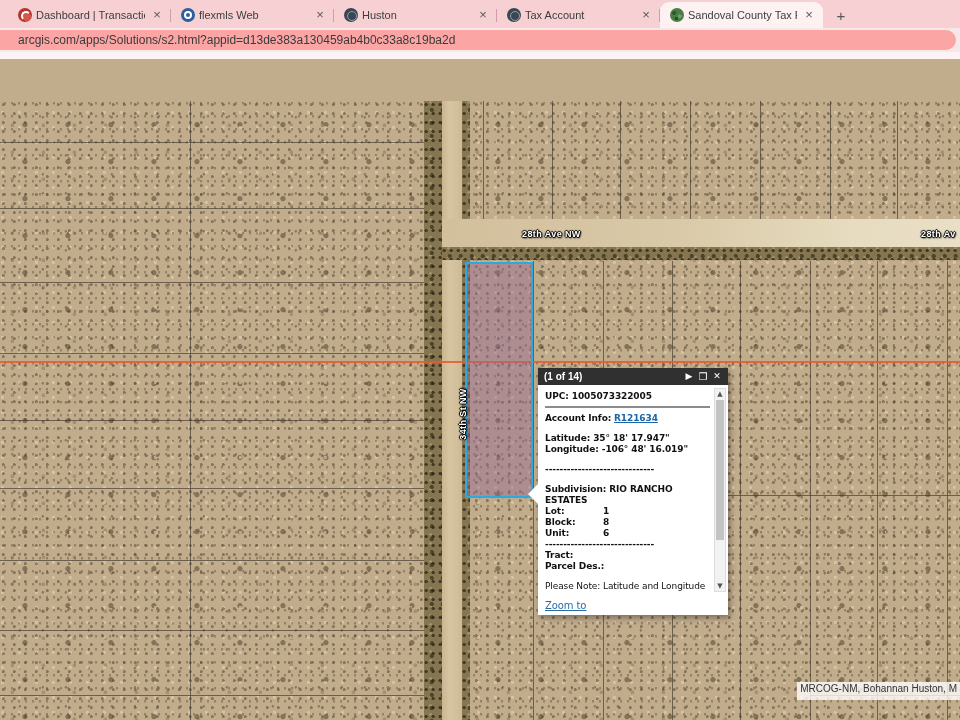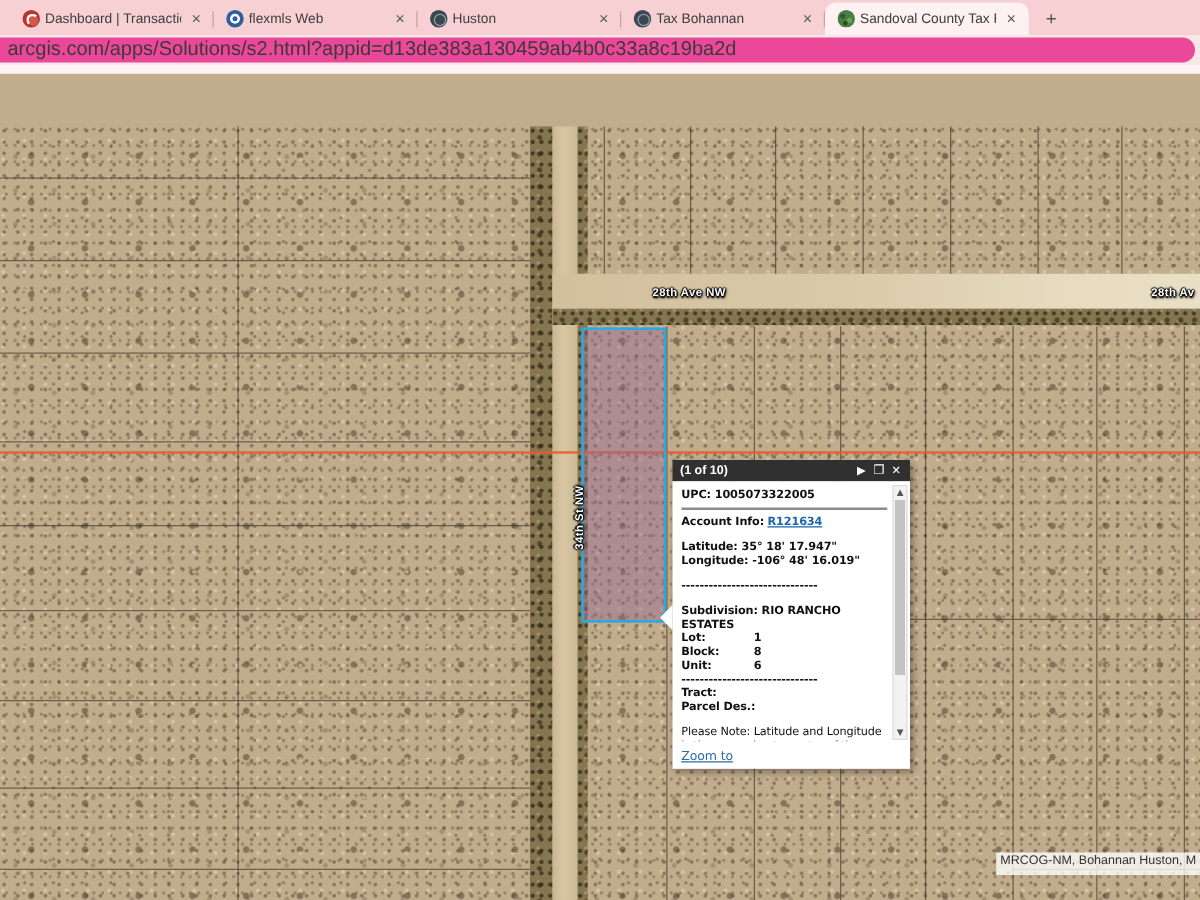--- a/index.html
+++ b/index.html
@@ -17,21 +17,21 @@
   .fav-td { background:radial-gradient(circle at 62% 62%, #d4574a 0 4px, #b7352c 4px); }
   .fav-td::after { content:""; display:block; width:6px; height:6px; margin:3px 0 0 3px; border:2px solid #fff; border-right-color:transparent; border-bottom-color:transparent; border-radius:50%; }
   .fav-flex { background:#fff; border:3px solid #2d5f9f; }
   .fav-flex::after { content:""; display:block; width:4px; height:4px; margin:2px; background:#2d5f9f; border-radius:50%; }
   .fav-globe { background:#3a4750; }
   .fav-globe::after { content:""; display:block; width:8px; height:8px; margin:3px; border:1px solid #8fa0ab; border-radius:50%; }
   .fav-sandoval { background:#4a7d46; background-image:radial-gradient(circle at 30% 35%, #2e5a2c 0 2px, transparent 2px), radial-gradient(circle at 70% 60%, #6fa05f 0 2px, transparent 2px), radial-gradient(circle at 45% 75%, #274f26 0 1.5px, transparent 2px); }
   .newtab { width:24px; height:24px; margin-left:6px; font-size:15px; color:#555; text-align:center; line-height:24px; }
 
   .urlbar { position:absolute; left:0; top:28px; width:960px; height:24px; background:#f8e7e8; display:flex; align-items:center; }
-  .omnibox { width:956px; height:20px; margin-left:0; background:#ec4899; border-radius:0 10px 10px 0; font-size:16px; color:#3a3a3a; line-height:20px; padding-left:6px; white-space:nowrap; overflow:hidden; }
+  .omnibox { width:956px; height:20px; margin-left:0; background:#fca5a5; border-radius:0 10px 10px 0; font-size:12px; color:#3a3a3a; line-height:20px; padding-left:18px; white-space:nowrap; overflow:hidden; }
   .bookstrip { position:absolute; left:0; top:52px; width:960px; height:7px; background:#fdf3f4; }
 
   .app-header { position:absolute; left:0; top:59px; width:960px; height:42px; background:#1a6b1a; border-top:2px solid #0e4a0e; display:flex; align-items:center; }
   .app-title { color:#f2f2f2; font-size:23px; font-weight:500; letter-spacing:.2px; padding-left:0; white-space:nowrap; }
 
   
   .map { position:absolute; left:0; top:101px; width:960px; height:619px; overflow:hidden; background-color:#c1ac8c;
     background-image:
       radial-gradient(circle at 30% 40%, rgba(78,64,44,.5) 0 1.2px, transparent 1.7px),
       radial-gradient(circle at 72% 18%, rgba(96,80,54,.45) 0 1px, transparent 1.5px),
@@ -98,21 +98,21 @@
       <span class="sep"></span>
     </div>
     <div class="tab">
       <span class="favicon fav-globe"></span>
       <span class="tab-label">Huston</span>
       <span class="tab-close">×</span>
       <span class="sep"></span>
     </div>
     <div class="tab">
       <span class="favicon fav-globe"></span>
-      <span class="tab-label">Tax Bohannan</span>
+      <span class="tab-label">Tax Account</span>
       <span class="tab-close">×</span>
       <span class="sep"></span>
     </div>
     <div class="tab active">
       <span class="favicon fav-sandoval"></span>
       <span class="tab-label">Sandoval County Tax Parcel Vie</span>
       <span class="tab-close">×</span>
     </div>
     <div class="newtab">+</div>
   </div>
@@ -164,21 +164,21 @@
 
     <div class="parcel"></div>
 
     <div class="maplabel" style="left:522px; top:128px;">28th  Ave  NW</div>
     <div class="maplabel" style="left:921px; top:128px;">28th  Av</div>
     <div class="maplabel vertical" style="left:428px; top:308px; width:70px; text-align:center;">34th  St  NW</div>
 
     <div class="popup">
       <div class="popup-tail"></div>
       <div class="popup-header">
-        <span class="popup-pager">(1 of 10)</span>
+        <span class="popup-pager">(1 of 14)</span>
         <span class="pp-ctl">▶</span>
         <span class="pp-ctl box">❐</span>
         <span class="pp-ctl">✕</span>
       </div>
       <div class="popup-body">
         <div class="pp-content">
           <div class="pp-b">UPC: 1005073322005</div>
           <div class="pp-hr"></div>
           <div>
             <span class="pp-b">Account Info:</span>

